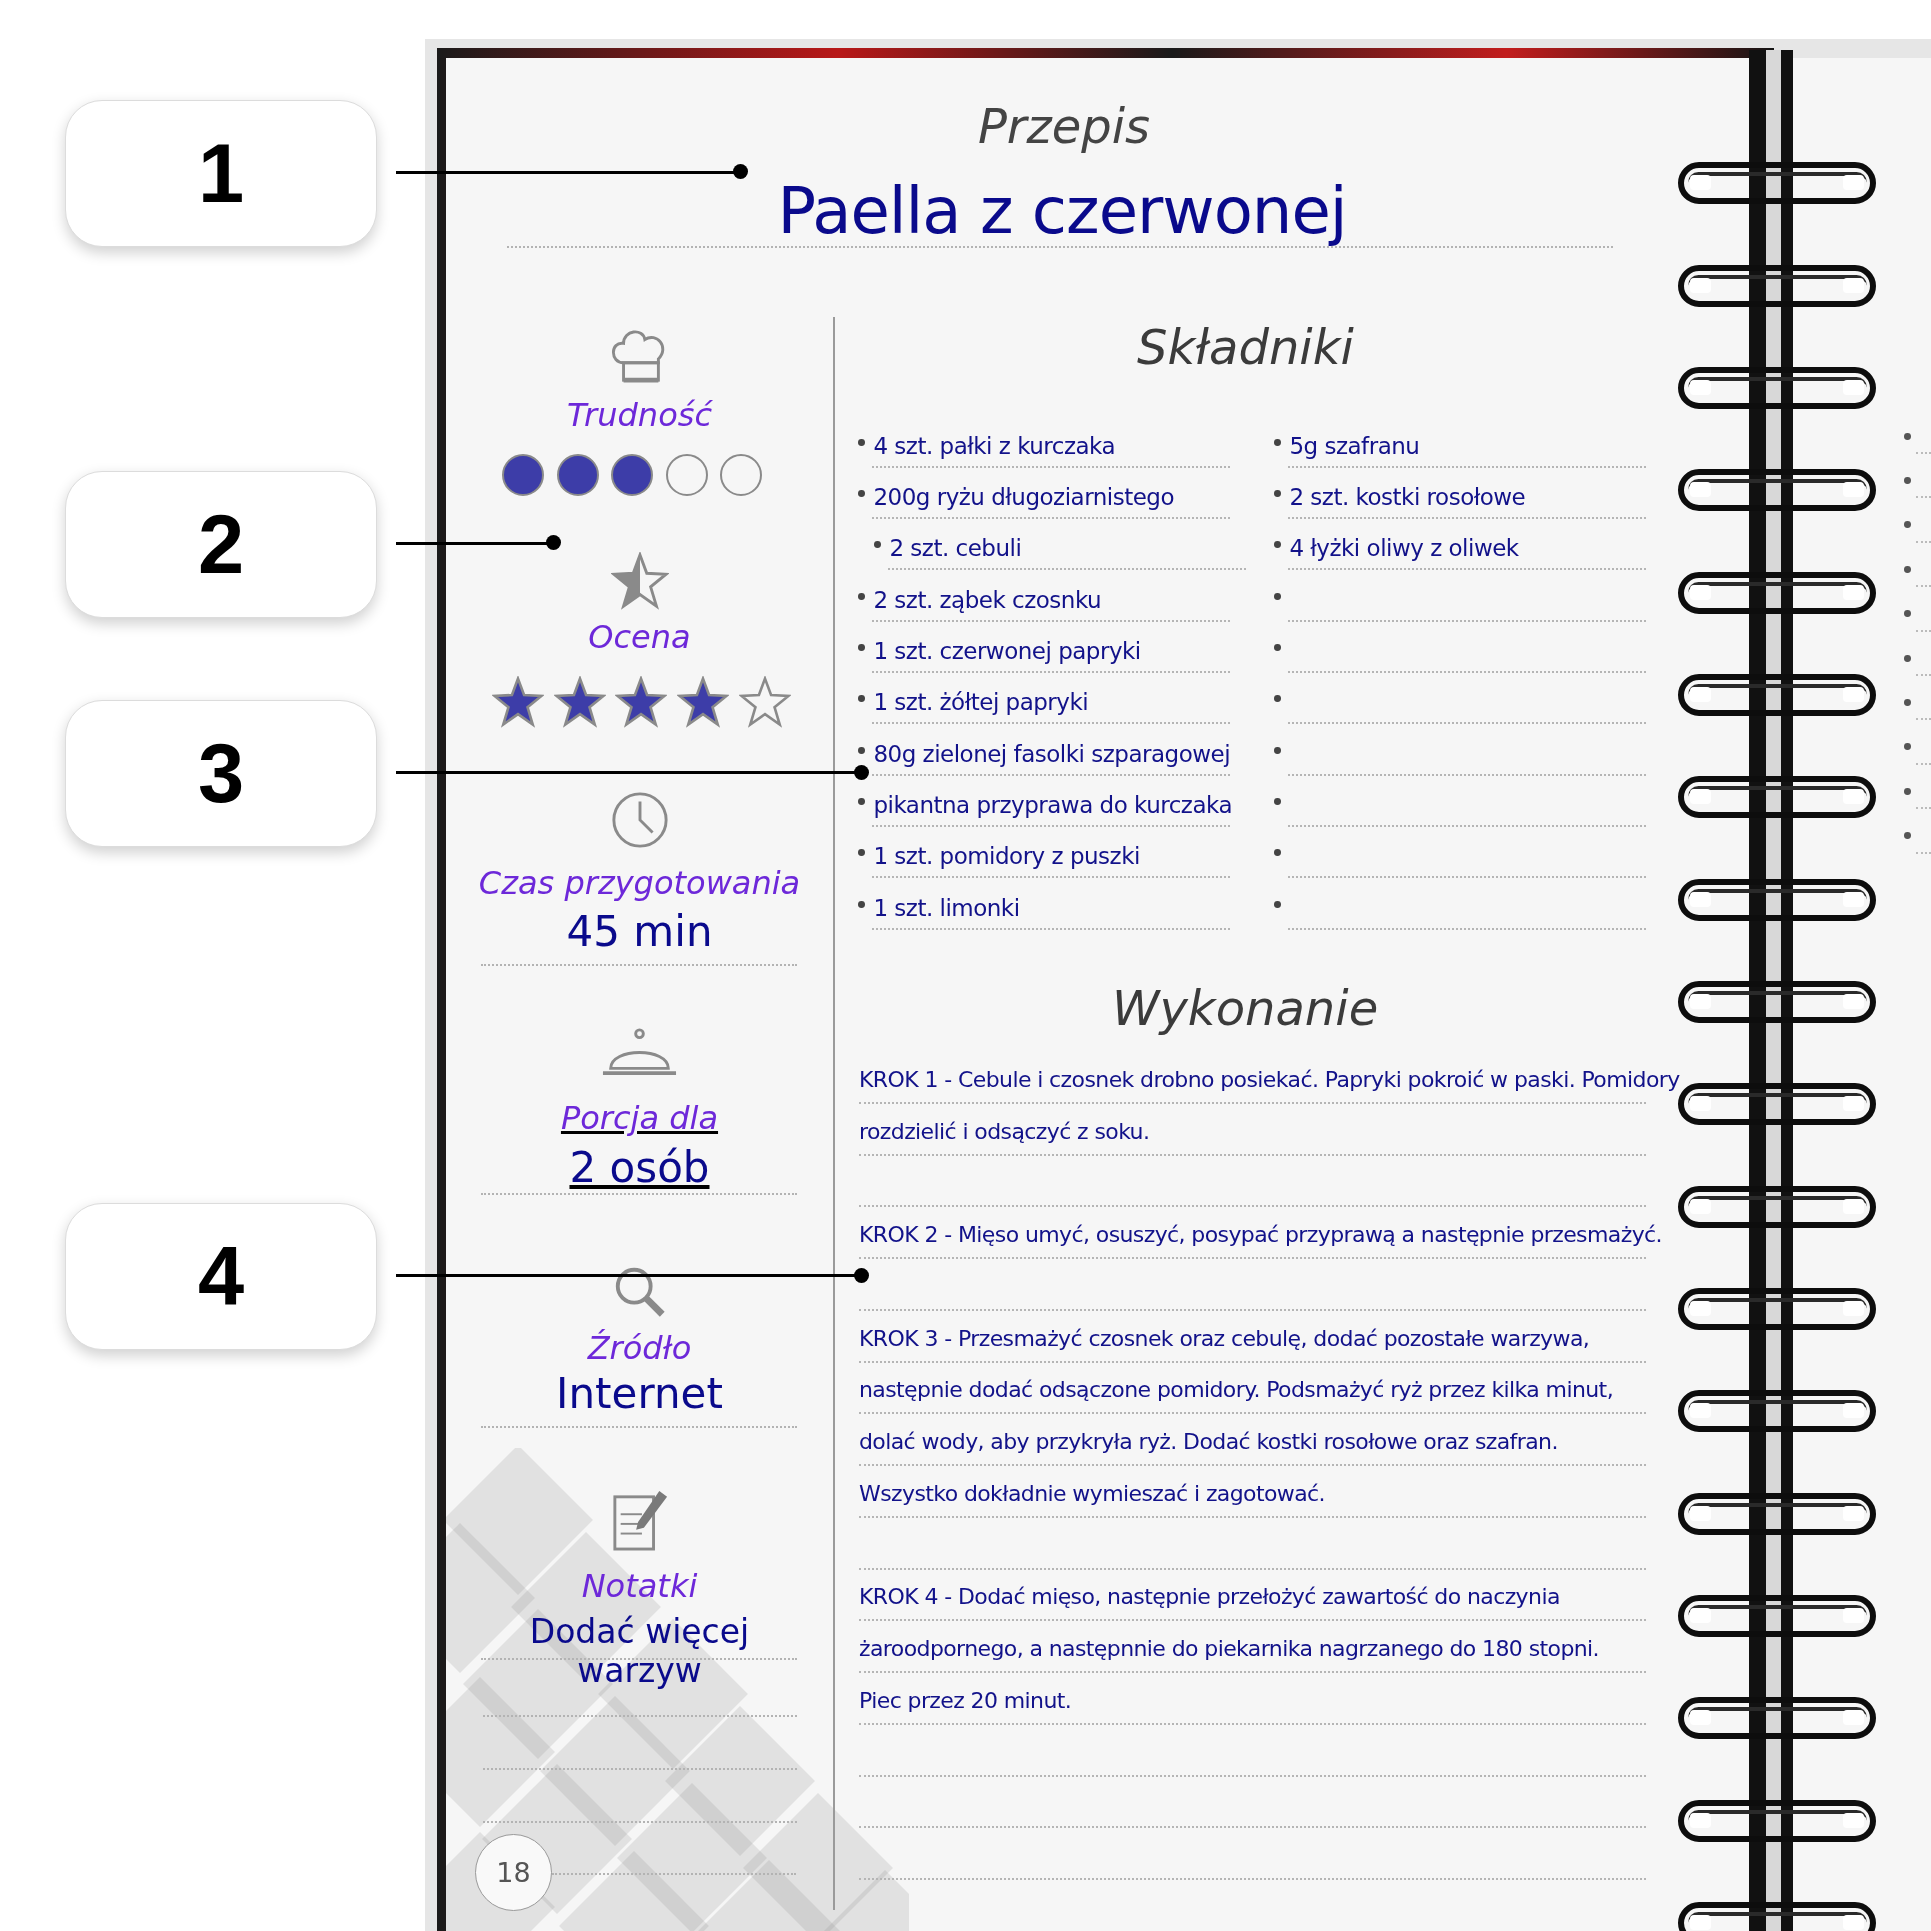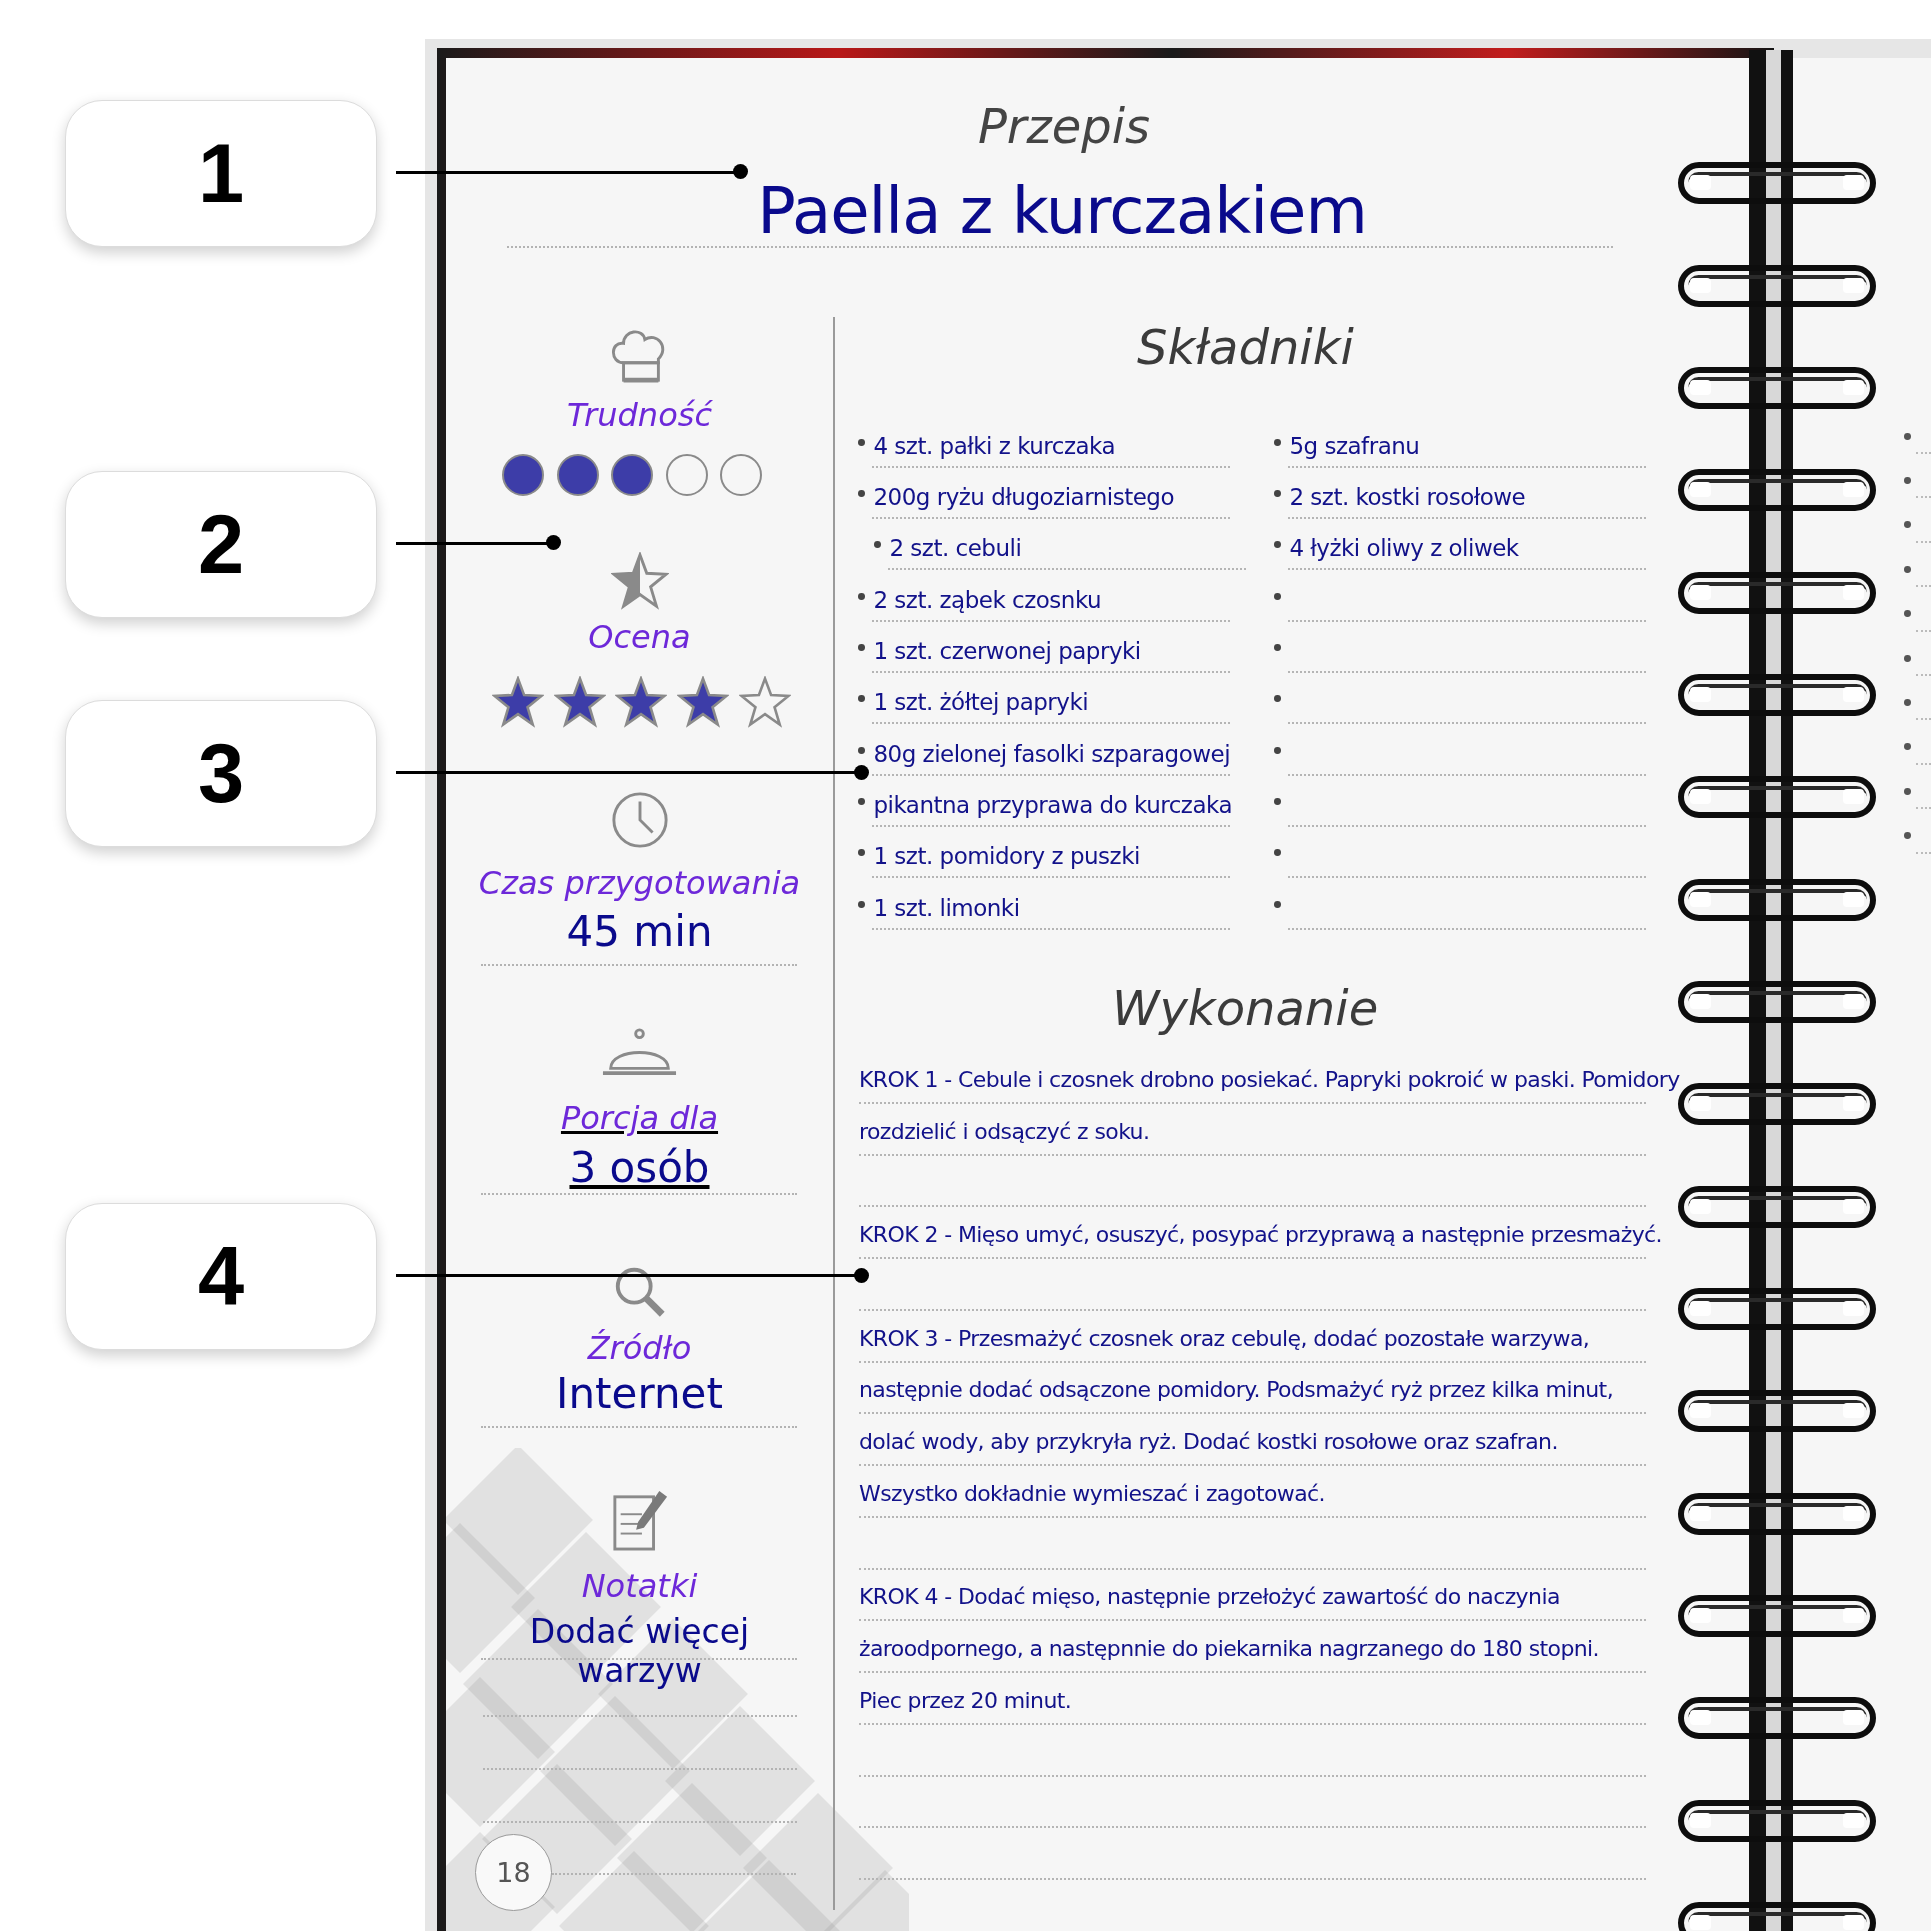--- a/index.html
+++ b/index.html
@@ -101,21 +101,21 @@
     <div class="diamond" style="left: 58px; top: 338px;"></div>
     <div class="diamond" style="left: 193px; top: 357px;"></div>
     <div class="diamond" style="left: 319px; top: 367px;"></div>
     <div class="diamond" style="left: -19.3px; top: 406px;"></div>
     <div class="diamond" style="left: 135px; top: 425px;"></div>
     <div class="diamond" style="left: 270px; top: 434px;"></div>
     <div class="diamond" style="left: 386px; top: 444px;"></div>
   </div>
 
 <div class="przepis-label">Przepis</div>
-<div class="recipe-title">Paella z kurczakiem</div>
+<div class="recipe-title">Paella z czerwonej</div>
 <div class="dotline" style="left:507px;top:246px;width:1106px;"></div>
 
 <div class="divider"></div>
 
 <div class="side-section" style="top:326px;">
   <svg class="icon-svg" width="68" height="60" viewBox="0 0 70 62">
     <path d="M18 38 C4 38 4 16 18 18 C18 4 38 2 40 14 C52 6 66 22 54 34 L54 38 Z" fill="none" stroke="#8a8a8a" stroke-width="3"></path>
     <rect x="18" y="38" width="36" height="18" fill="none" stroke="#8a8a8a" stroke-width="3"></rect>
     <line x1="18" y1="56" x2="54" y2="56" stroke="#8a8a8a" stroke-width="5"></line>
   </svg>
@@ -164,21 +164,21 @@
 </div>
 <div class="dotline" style="left:481px;top:964px;width:316px;"></div>
 
 <div class="side-section" style="top:1028px;text-decoration:underline;">
   <svg class="icon-svg" width="77" height="50" viewBox="0 0 80 52">
     <circle cx="40" cy="6" r="4" fill="none" stroke="#8a8a8a" stroke-width="3"></circle>
     <path d="M10 42 C10 20 70 20 70 42 Z" fill="none" stroke="#8a8a8a" stroke-width="3"></path>
     <line x1="2" y1="47" x2="78" y2="47" stroke="#8a8a8a" stroke-width="4"></line>
   </svg>
   <div class="side-label" style="margin-top:21px;">Porcja dla</div>
-  <div class="side-value" style="margin-top:5.8px;">3 osób</div>
+  <div class="side-value" style="margin-top:5.8px;">2 osób</div>
 </div>
 <div class="dotline" style="left:481px;top:1193px;width:316px;"></div>
 
 <div class="side-section" style="top:1263px;text-align:center;">
   <svg class="icon-svg" width="58" height="58" viewBox="0 0 60 60">
     <circle cx="24" cy="24" r="17" fill="none" stroke="#8a8a8a" stroke-width="4"></circle>
     <line x1="36" y1="36" x2="53" y2="53" stroke="#8a8a8a" stroke-width="7"></line>
   </svg>
   <div class="side-label" style="margin-top:7.7px;">Źródło</div>
   <div class="side-value" style="margin-top:1.9px;">Internet</div>

